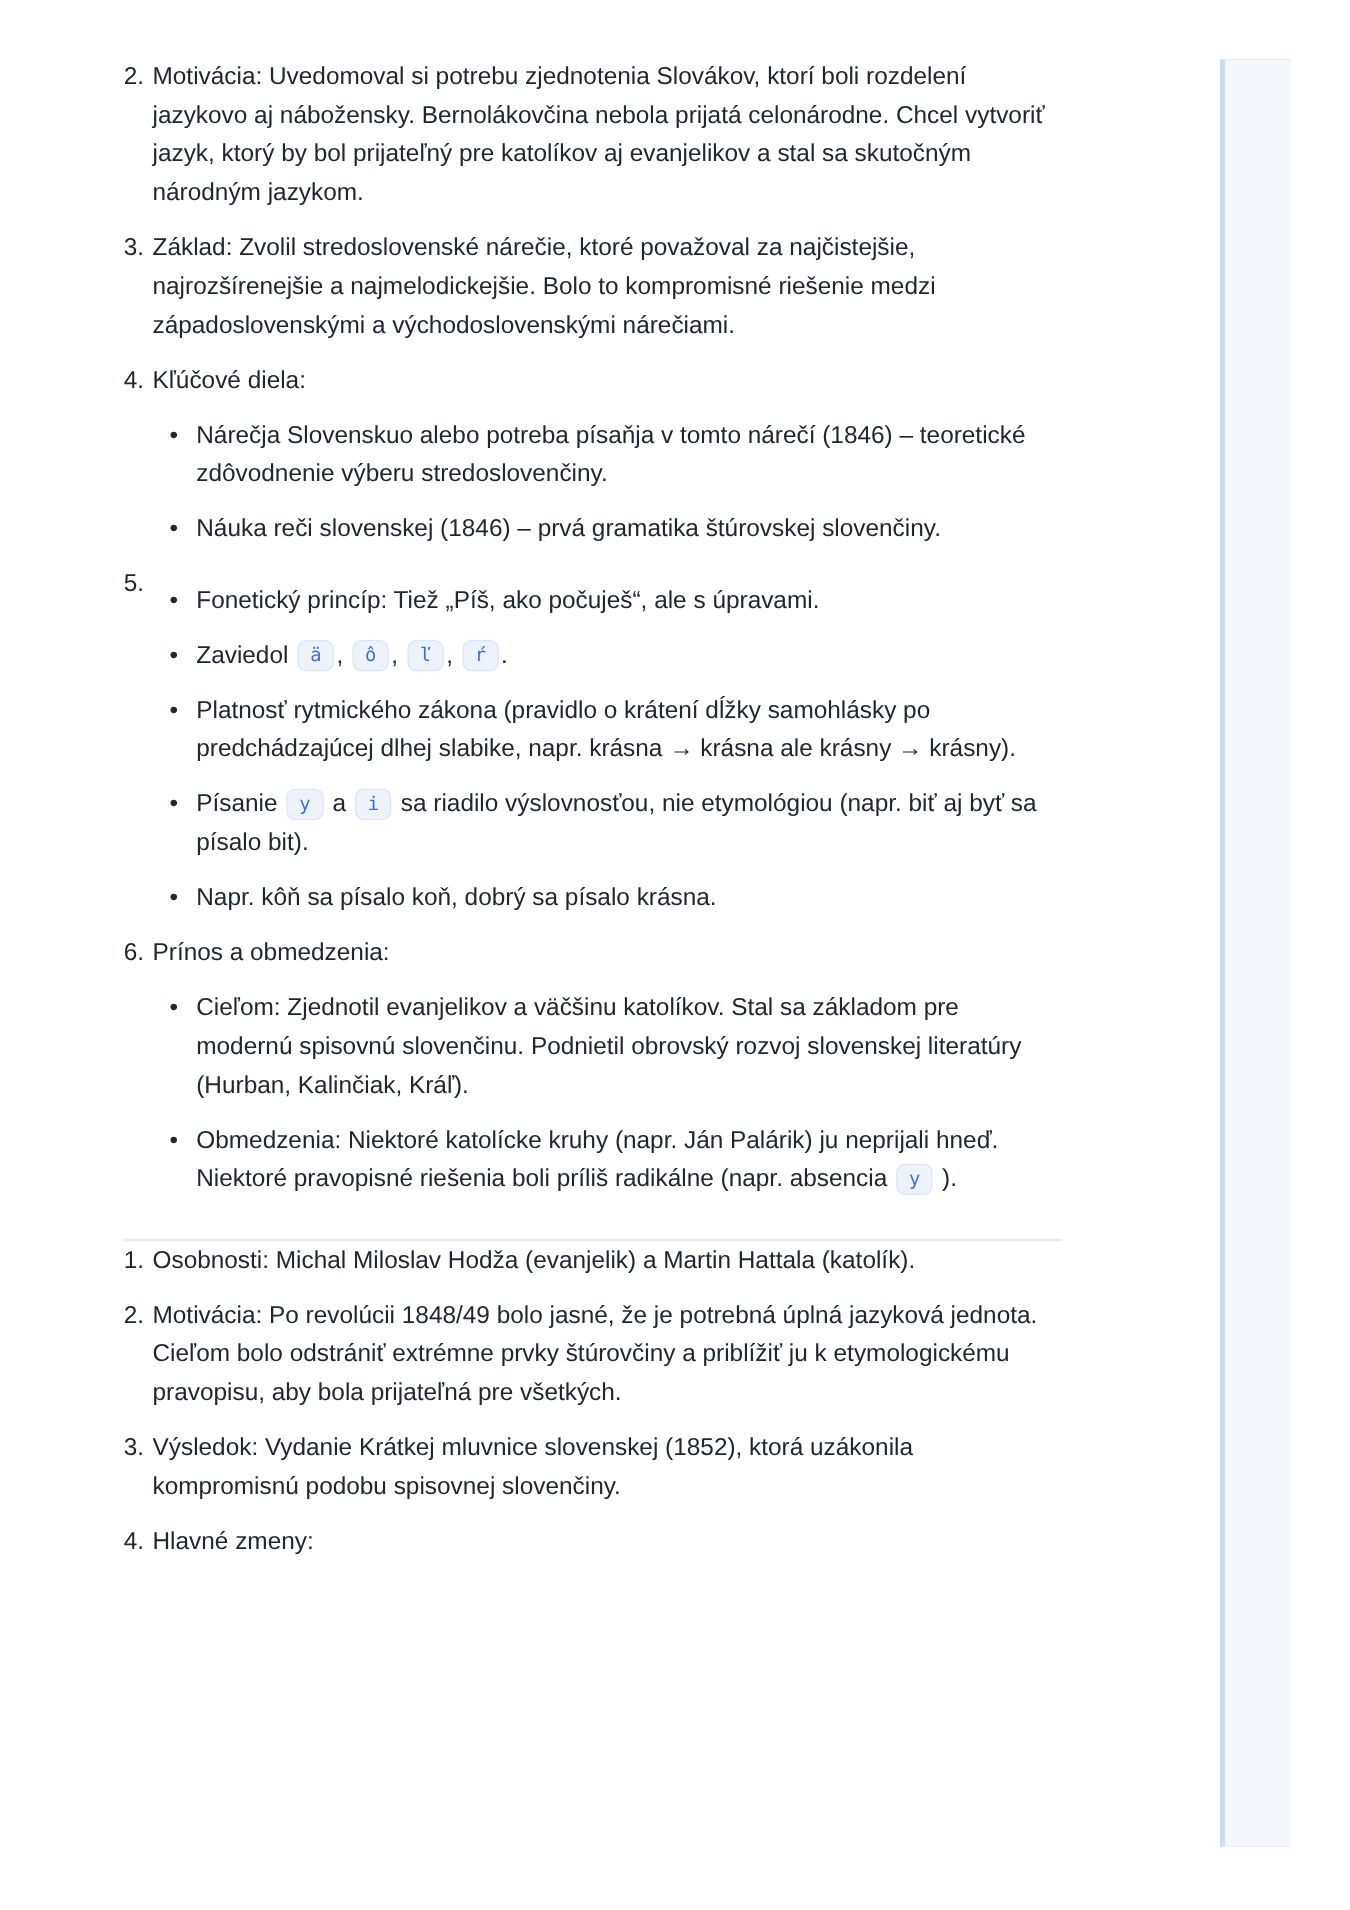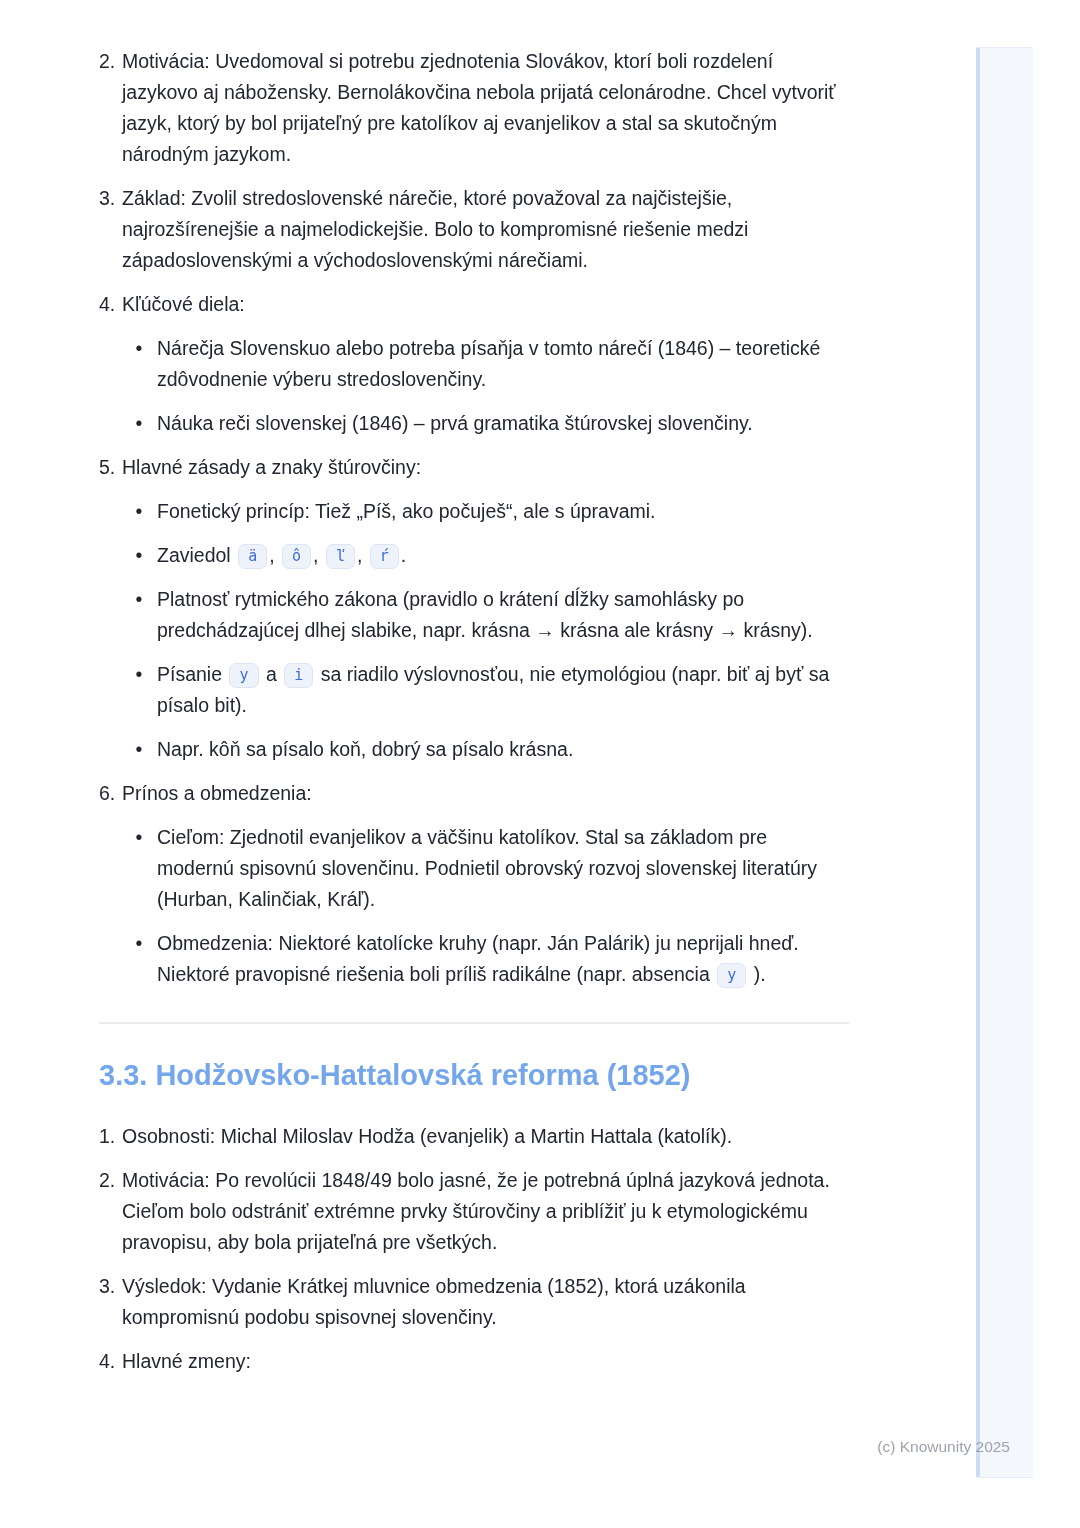--- a/index.html
+++ b/index.html
@@ -124,21 +124,21 @@
                 <div class="scontent"><span class="i">Nárečja Slovenskuo alebo potreba písaňja v tomto nárečí</span><span class="r"> (1846) – teoretické zdôvodnenie výberu stredoslovenčiny.</span></div>
               </li>
               <li>
                 <span class="marker">•</span>
                 <div class="scontent"><span class="i">Náuka reči slovenskej</span><span class="r"> (1846) – prvá gramatika štúrovskej slovenčiny.</span></div>
               </li>
             </ul></div>
         </li>
         <li>
           <span class="num">5.</span>
-          <div class="content"><span class="b">Hlavné zásady a znaky štúrovčiny:</span><ul class="sub">
+          <div class="content"><ul class="sub">
               <li>
                 <span class="marker">•</span>
                 <div class="scontent"><span class="b">Fonetický princíp:</span><span class="r"> Tiež „Píš, ako počuješ“, ale s úpravami.</span></div>
               </li>
               <li>
                 <span class="marker">•</span>
                 <div class="scontent"><span class="r">Zaviedol </span><span class="chip">ä</span><span class="r">, </span><span class="chip">ô</span><span class="r">, </span><span class="chip">ľ</span><span class="r">, </span><span class="chip">ŕ</span><span class="r">.</span></div>
               </li>
               <li>
                 <span class="marker">•</span>
@@ -162,35 +162,33 @@
                 <div class="scontent"><span class="b">Cieľom:</span><span class="r"> Zjednotil evanjelikov a väčšinu katolíkov. Stal sa základom pre modernú spisovnú slovenčinu. Podnietil obrovský rozvoj slovenskej literatúry (Hurban, Kalinčiak, Kráľ).</span></div>
               </li>
               <li>
                 <span class="marker">•</span>
                 <div class="scontent"><span class="b">Obmedzenia:</span><span class="r"> Niektoré katolícke kruhy (napr. Ján Palárik) ju neprijali hneď. Niektoré pravopisné riešenia boli príliš radikálne (napr. absencia </span><span class="chip">y</span><span class="r"> ).</span></div>
               </li>
             </ul></div>
         </li>
       </ol>
     <hr class="divider">
-    <h2 class="heading">3.3. Hodžovsko-Hattalovská reforma (1852)</h2>
     <ol class="nlist">
         <li>
           <span class="num">1.</span>
           <div class="content"><span class="b">Osobnosti: Michal Miloslav Hodža</span><span class="r"> (evanjelik) a </span><span class="b">Martin Hattala</span><span class="r"> (katolík).</span></div>
         </li>
         <li>
           <span class="num">2.</span>
           <div class="content"><span class="b">Motivácia:</span><span class="r"> Po revolúcii 1848/49 bolo jasné, že je potrebná úplná jazyková jednota. Cieľom bolo odstrániť extrémne prvky štúrovčiny a priblížiť ju k etymologickému pravopisu, aby bola prijateľná pre všetkých.</span></div>
         </li>
         <li>
           <span class="num">3.</span>
-          <div class="content"><span class="b">Výsledok:</span><span class="r"> Vydanie </span><span class="i">Krátkej mluvnice obmedzenia</span><span class="r"> (1852), ktorá uzákonila kompromisnú podobu spisovnej slovenčiny.</span></div>
+          <div class="content"><span class="b">Výsledok:</span><span class="r"> Vydanie </span><span class="i">Krátkej mluvnice slovenskej</span><span class="r"> (1852), ktorá uzákonila kompromisnú podobu spisovnej slovenčiny.</span></div>
         </li>
         <li>
           <span class="num">4.</span>
           <div class="content"><span class="b">Hlavné zmeny:</span></div>
         </li>
       </ol>
   </div>
   <div class="next-page"></div>
-  <div class="watermark">(c) Knowunity 2025</div>
 </div>
 
 </body></html>

